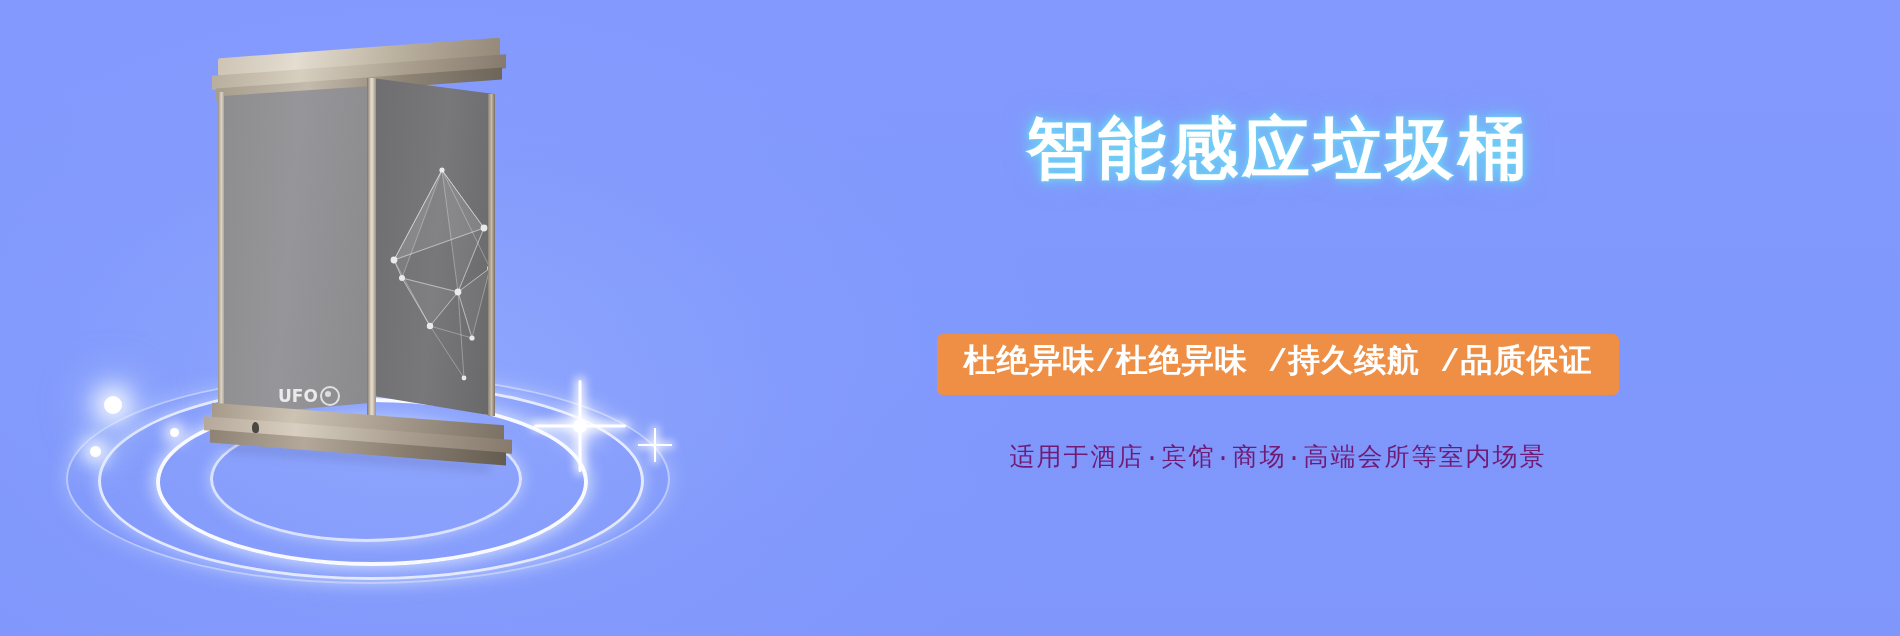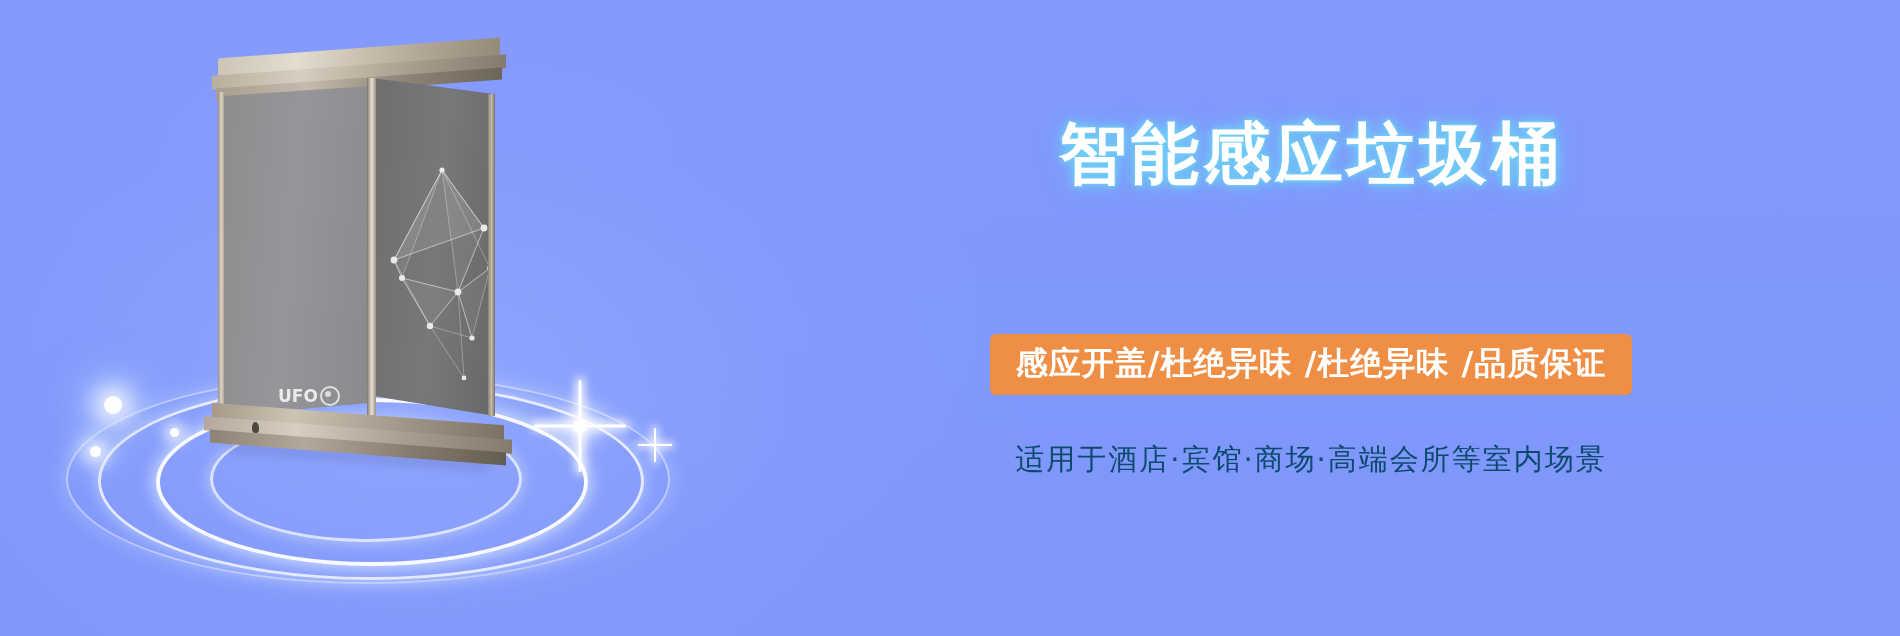--- a/index.html
+++ b/index.html
@@ -316,24 +316,25 @@
     left: 52px; top: 374px;
     width: 7px; height: 11px;
     border-radius: 50% 50% 40% 40%;
     background: #4c4740;
     transform: skewY(4.4deg);
   }
 
   
   .copy {
     position: absolute;
-    left: 881px;
+    left: 848px;
     top: 0;
     width: 960px;
     height: 556px;
+    font-family: Liberation Mono, monospace;
   }
 
   .headline {
     position: absolute;
     left: 0;
     top: 120px;
     width: 860px;
     text-align: center;
     font-size: 68px;
     font-weight: bold;
@@ -388,23 +389,23 @@
     white-space: nowrap;
     line-height: 1.15;
   }
 
   .tagline {
     position: absolute;
     left: 0;
     top: 440px;
     width: 860px;
     text-align: center;
-    font-size: 29px;
+    font-size: 25px;
     letter-spacing: 2px;
-    color: #0c4a6e;
+    color: #701a75;
     white-space: nowrap;
   }
 </style>
 </head>
 <body>
 
 <div class="banner">
 
   <div class="bg-wash"></div>
 
@@ -491,19 +492,19 @@
       <div class="base-keyhole"></div>
     </div>
   </div>
 
   <div class="copy">
 
     <div class="headline">智能感应垃圾桶</div>
 
 
     <div class="badge-row">
-      <div class="badge">感应开盖/杜绝异味 /杜绝异味 /品质保证</div>
+      <div class="badge">杜绝异味/杜绝异味 /持久续航 /品质保证</div>
     </div>
 
     <div class="tagline">适用于酒店·宾馆·商场·高端会所等室内场景</div>
   </div>
 
 </div>
 
 </body></html>

